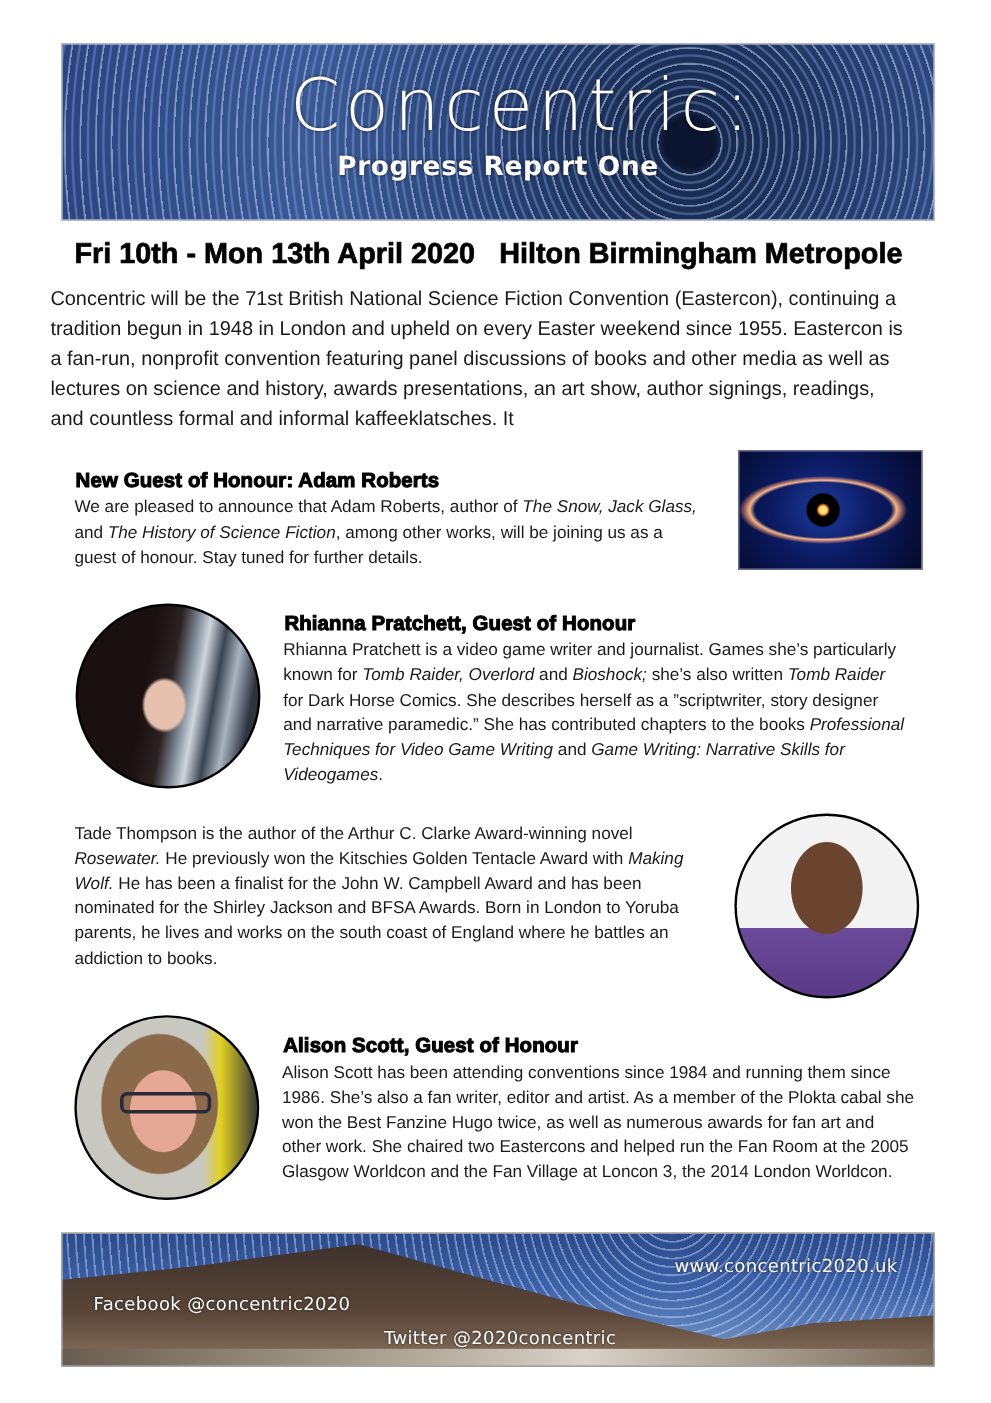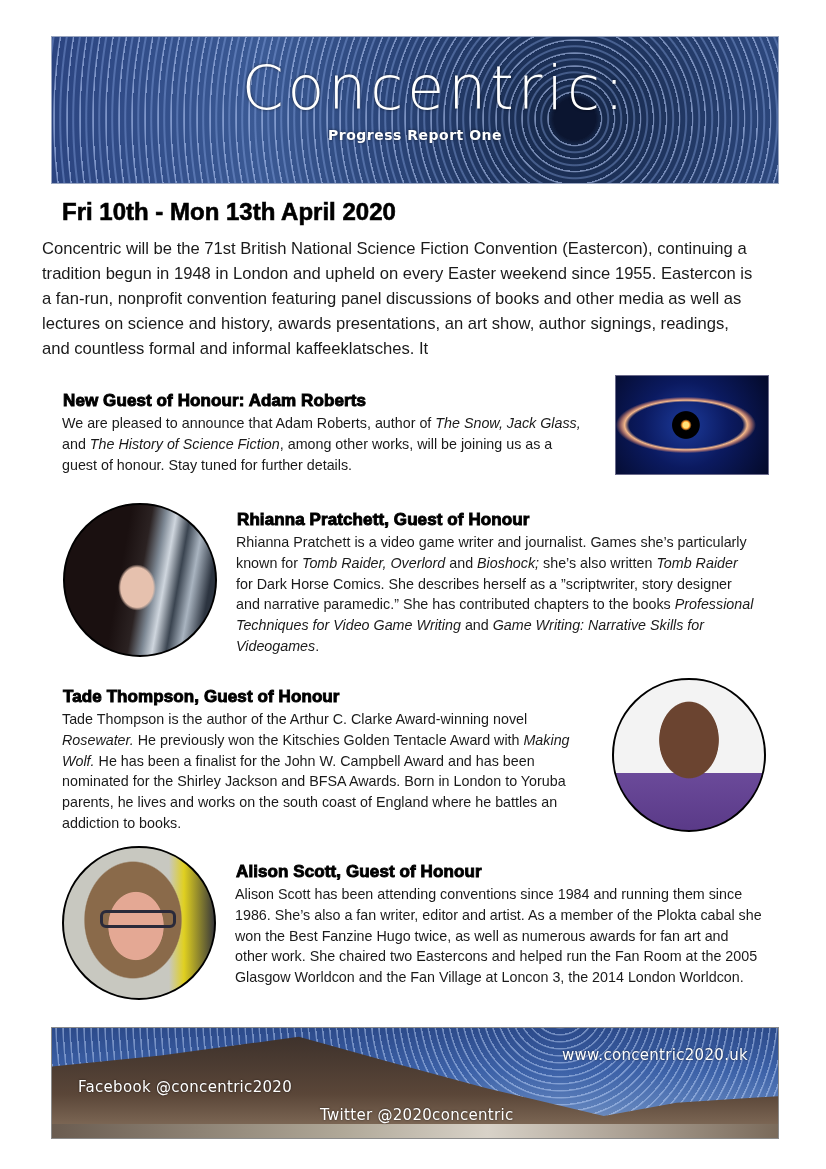--- a/index.html
+++ b/index.html
@@ -21,21 +21,21 @@
   .banner-title {
     position:absolute; left:0; right:0; top:20px; text-align:center;
     font-family:"DejaVu Sans", sans-serif; font-weight:300;
     color:#ffffff; font-size:60px; letter-spacing:4px; line-height:62px;
     text-shadow:0 0 3px rgba(0,0,0,0.6);
     margin-left:40px;
   }
   .banner-sub {
     position:absolute; left:0; right:0; top:90px; text-align:center;
     font-family:"DejaVu Sans", sans-serif; font-weight:bold;
-    color:#ffffff; font-size:14px; letter-spacing:0.5px;
+    color:#ffffff; font-size:22px; letter-spacing:0.5px;
     text-shadow:0 0 3px rgba(0,0,0,0.6);
   }
 
   
   .info-row { position:absolute; top:198px; left:62px; width:690px; height:26px; }
   .info-date, .info-venue {
     position:absolute; top:0; font-family:"Liberation Sans", sans-serif;
     font-weight:bold; font-size:24px; color:#000;
     -webkit-text-stroke:0.6px #000;
   }
@@ -131,38 +131,38 @@
 </head>
 <body>
 
 <div class="banner">
   <div class="banner-title">Concentric:</div>
   <div class="banner-sub">Progress Report One</div>
 </div>
 
 <div class="info-row">
   <span class="info-date">Fri 10th - Mon 13th April 2020</span>
+  <span class="info-venue">Hilton Birmingham Metropole</span>
 </div>
 
 <div class="intro">Concentric will be the 71st British National Science Fiction Convention (Eastercon), continuing a tradition begun in 1948 in London and upheld on every Easter weekend since 1955.  Eastercon is a fan-run, nonprofit convention featuring panel discussions of books and other media as well as lectures on science and history, awards presentations, an art show, author signings, readings, and  countless formal and informal kaffeeklatsches. It</div>
 
 <div class="sec sec-adam">
   <h2>New Guest of Honour: Adam Roberts</h2>
   <p><span>We are pleased to announce that Adam Roberts, author of </span><i>The Snow, Jack Glass,</i><span> and </span><i>The History of Science Fiction</i><span>, among other works, will be joining us as a guest of honour. Stay tuned for further details.</span></p>
 </div>
 <div class="comet"></div>
 
 <div class="portrait p-rhianna"></div>
 <div class="sec sec-rhianna">
   <h2>Rhianna Pratchett, Guest of Honour</h2>
   <p><span>Rhianna Pratchett is a video game writer and journalist. Games she’s particularly known for </span><i>Tomb Raider, Overlord</i><span> and </span><i>Bioshock;</i><span> she’s also written </span><i>Tomb Raider</i><span> for Dark Horse Comics. She describes herself as a ”scriptwriter, story designer and narrative paramedic.” She has contributed chapters to the books </span><i>Professional  Techniques for Video Game Writing</i><span> and </span><i>Game Writing: Narrative Skills for Videogames</i><span>.</span></p>
 </div>
 
 <div class="sec sec-tade">
-  <h2>Tade Thompson, Guest of Honour</h2>
   <p><span>Tade Thompson is the author of the Arthur C. Clarke Award-winning  novel </span><i>Rosewater.</i><span>  He previously won the Kitschies Golden Tentacle Award with </span><i>Making Wolf.</i><span> He has been a finalist for the John W. Campbell Award and has been nominated for the Shirley Jackson and BFSA Awards. Born in London to Yoruba parents, he lives and works on the south coast of England where he battles an addiction to books.</span></p>
 </div>
 <div class="portrait p-tade"></div>
 
 <div class="portrait p-alison">
   <div class="glasses"></div>
 </div>
 <div class="sec sec-alison">
   <h2>Alison Scott, Guest of Honour</h2>
   <p>Alison Scott has been attending conventions since 1984 and running them since 1986. She’s also a fan writer, editor and artist. As a member of the Plokta cabal she won the Best Fanzine Hugo twice, as well as numerous awards for fan art and other work. She chaired two Eastercons and helped run the Fan Room at the 2005 Glasgow Worldcon and the Fan Village at Loncon 3, the 2014 London Worldcon.</p>

